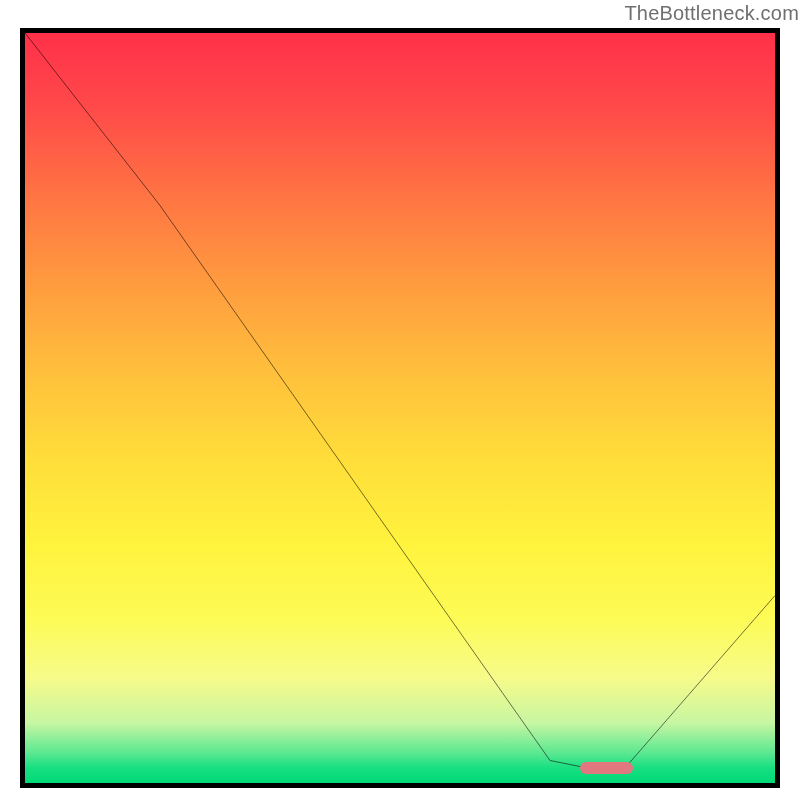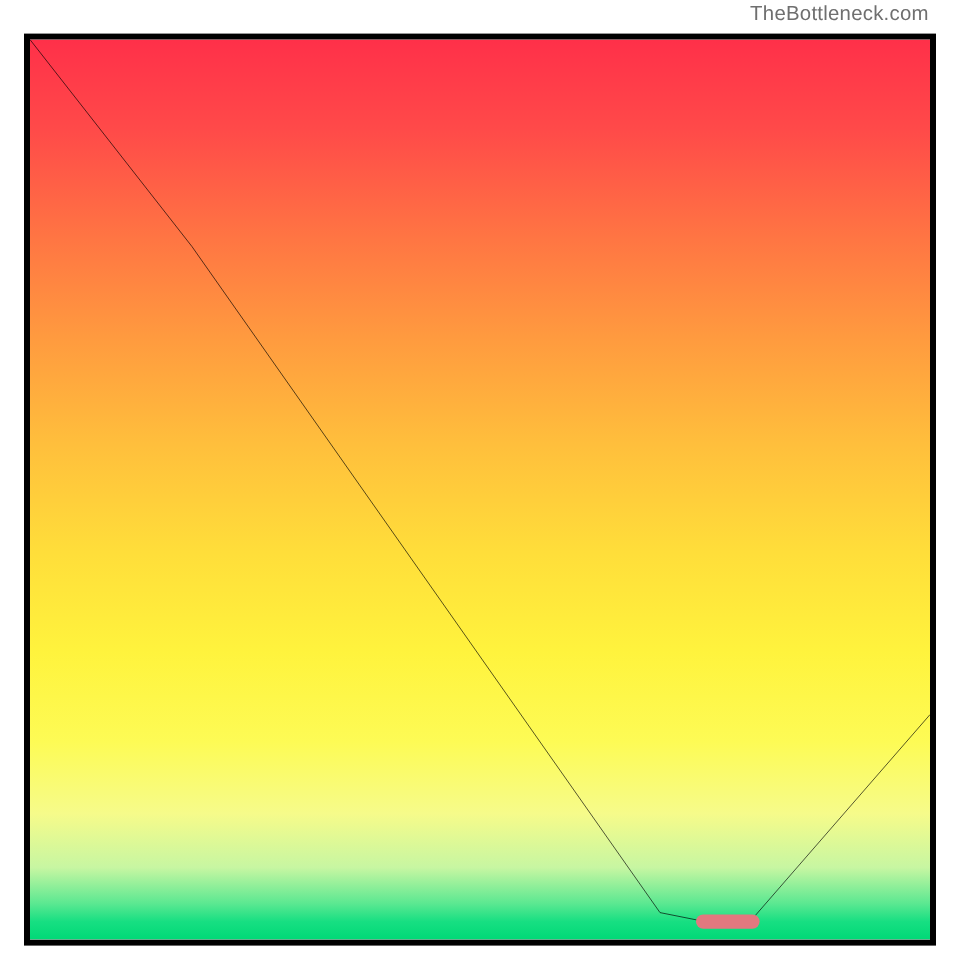--- a/index.html
+++ b/index.html
@@ -6,23 +6,23 @@
     margin: 0;
     padding: 0;
     width: 800px;
     height: 800px;
     background: #ffffff;
     font-family: Arial, Helvetica, sans-serif;
   }
   .watermark {
     position: absolute;
     top: 2px;
-    right: 26px;
+    right: 1px;
     color: #6f6f6f;
-    font-size: 17px;
+    font-size: 20px;
     font-weight: 500;
     letter-spacing: 0.2px;
   }
   .chart-frame {
     position: absolute;
     top: 28px;
     left: 20px;
     width: 760px;
     height: 760px;
     box-sizing: border-box;

